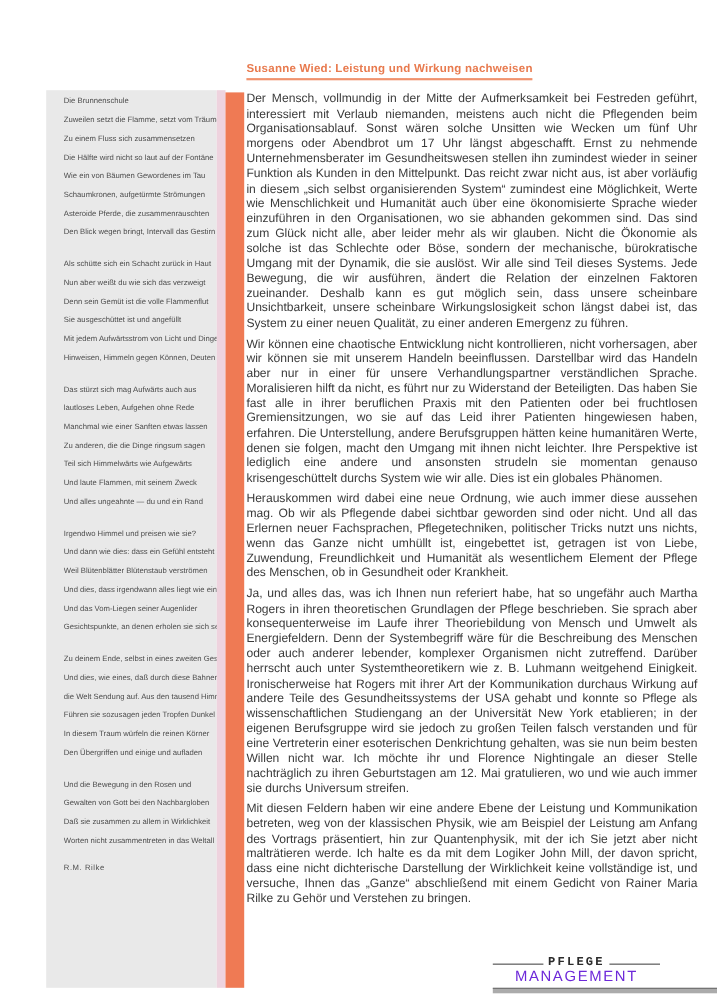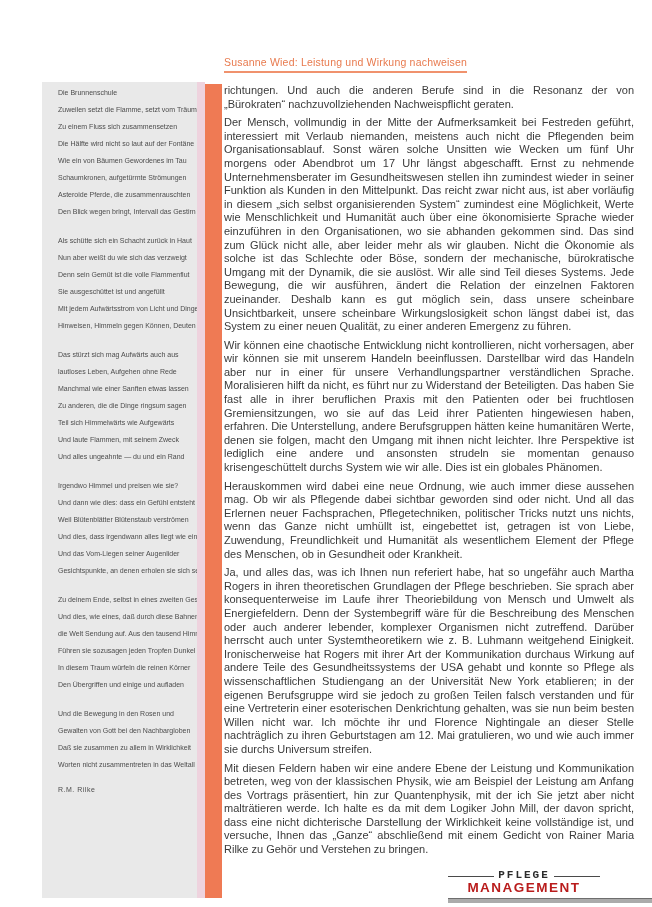--- a/index.html
+++ b/index.html
@@ -28,41 +28,41 @@
   }
   .orange-bar {
     position:absolute; left:205px; top:84px; width:17px; height:814px;
     background:#ef7a54;
   }
   
   .main { position:absolute; left:224px; top:52px; width:410px; }
   .header-title {
     display:inline-block; color:#e87a4e; font-size:10.5px;
     letter-spacing:0.2px; padding-bottom:3px;
-    border-bottom:2px solid #f0926d; margin:0 0 11px 0;
+    border-bottom:2px solid #f0926d; margin:0 0 11px 0;font-weight:bold;
   }
   .article p {
     margin:0 0 5px 0; font-size:11px; line-height:13.6px;
     text-align:justify; color:#3a3a3a; hyphens:auto;
   }
   
   .footer { position:absolute; left:224px; top:817px; width:412px; }
   .footer-row { display:flex; align-items:flex-end; }
   .logo { width:152px; }
   .logo-line1 {
     display:flex; align-items:center; gap:4px;
     font-family:Liberation Mono, monospace; font-size:11px;
     letter-spacing:2px; color:#2b2b2b; font-weight:bold;
   }
   .logo-line1::before, .logo-line1::after {
     content:""; flex:1; border-top:1.5px solid #4a4a4a; margin-top:2px;
   }
   .logo-line2 {
-    font-size:13.5px; font-weight:bold; letter-spacing:1.5px;
-    color:#b91c1c; text-align:center; margin-top:-1px;
+    font-size:13.5px; font-weight:normal; letter-spacing:1.5px;
+    color:#6d28d9; text-align:center; margin-top:-1px;
   }
   .footer-rule {
     height:4px; background:#ababab; border-top:1px solid #6e6e6e; margin-top:3px;
   }
 </style>
 </head>
 <body>
 
 <div class="page">
 
@@ -121,21 +121,20 @@
     </div>
   <div class="poem-attribution">R.M. Rilke</div>
 
   <div class="pink-strip"></div>
   <div class="orange-bar"></div>
 
   <div class="main">
     <div class="header-title">Susanne Wied: Leistung und Wirkung nachweisen</div>
 
     <div class="article">
-        <p>richtungen. Und auch die anderen Berufe sind in die Resonanz der von „Bürokraten“ nachzuvollziehenden Nachweispflicht geraten.</p>
         <p>Der Mensch, vollmundig in der Mitte der Aufmerksamkeit bei Festreden geführt, interessiert mit Verlaub niemanden, meistens auch nicht die Pflegenden beim Organisationsablauf. Sonst wären solche Unsitten wie Wecken um fünf Uhr morgens oder Abendbrot um 17 Uhr längst abgeschafft. Ernst zu nehmende Unternehmensberater im Gesundheitswesen stellen ihn zumindest wieder in seiner Funktion als Kunden in den Mittelpunkt. Das reicht zwar nicht aus, ist aber vorläufig in diesem „sich selbst organisierenden System“ zumindest eine Möglichkeit, Werte wie Menschlichkeit und Humanität auch über eine ökonomisierte Sprache wieder einzuführen in den Organisationen, wo sie abhanden gekommen sind. Das sind zum Glück nicht alle, aber leider mehr als wir glauben. Nicht die Ökonomie als solche ist das Schlechte oder Böse, sondern der mechanische, bürokratische Umgang mit der Dynamik, die sie auslöst. Wir alle sind Teil dieses Systems. Jede Bewegung, die wir ausführen, ändert die Relation der einzelnen Faktoren zueinander. Deshalb kann es gut möglich sein, dass unsere scheinbare Unsichtbarkeit, unsere scheinbare Wirkungslosigkeit schon längst dabei ist, das System zu einer neuen Qualität, zu einer anderen Emergenz zu führen.</p>
         <p>Wir können eine chaotische Entwicklung nicht kontrollieren, nicht vorhersagen, aber wir können sie mit unserem Handeln beeinflussen. Darstellbar wird das Handeln aber nur in einer für unsere Verhandlungspartner verständlichen Sprache. Moralisieren hilft da nicht, es führt nur zu Widerstand der Beteiligten. Das haben Sie fast alle in ihrer beruflichen Praxis mit den Patienten oder bei fruchtlosen Gremiensitzungen, wo sie auf das Leid ihrer Patienten hingewiesen haben, erfahren. Die Unterstellung, andere Berufsgruppen hätten keine humanitären Werte, denen sie folgen, macht den Umgang mit ihnen nicht leichter. Ihre Perspektive ist lediglich eine andere und ansonsten strudeln sie momentan genauso krisengeschüttelt durchs System wie wir alle. Dies ist ein globales Phänomen.</p>
         <p>Herauskommen wird dabei eine neue Ordnung, wie auch immer diese aussehen mag. Ob wir als Pflegende dabei sichtbar geworden sind oder nicht. Und all das Erlernen neuer Fachsprachen, Pflegetechniken, politischer Tricks nutzt uns nichts, wenn das Ganze nicht umhüllt ist, eingebettet ist, getragen ist von Liebe, Zuwendung, Freundlichkeit und Humanität als wesentlichem Element der Pflege des Menschen, ob in Gesundheit oder Krankheit.</p>
         <p>Ja, und alles das, was ich Ihnen nun referiert habe, hat so ungefähr auch Martha Rogers in ihren theoretischen Grundlagen der Pflege beschrieben. Sie sprach aber konsequenterweise im Laufe ihrer Theoriebildung von Mensch und Umwelt als Energiefeldern. Denn der Systembegriff wäre für die Beschreibung des Menschen oder auch anderer lebender, komplexer Organismen nicht zutreffend. Darüber herrscht auch unter Systemtheoretikern wie z. B. Luhmann weitgehend Einigkeit. Ironischerweise hat Rogers mit ihrer Art der Kommunikation durchaus Wirkung auf andere Teile des Gesundheitssystems der USA gehabt und konnte so Pflege als wissenschaftlichen Studiengang an der Universität New York etablieren; in der eigenen Berufsgruppe wird sie jedoch zu großen Teilen falsch verstanden und für eine Vertreterin einer esoterischen Denkrichtung gehalten, was sie nun beim besten Willen nicht war. Ich möchte ihr und Florence Nightingale an dieser Stelle nachträglich zu ihren Geburtstagen am 12. Mai gratulieren, wo und wie auch immer sie durchs Universum streifen.</p>
         <p>Mit diesen Feldern haben wir eine andere Ebene der Leistung und Kommunikation betreten, weg von der klassischen Physik, wie am Beispiel der Leistung am Anfang des Vortrags präsentiert, hin zur Quantenphysik, mit der ich Sie jetzt aber nicht malträtieren werde. Ich halte es da mit dem Logiker John Mill, der davon spricht, dass eine nicht dichterische Darstellung der Wirklichkeit keine vollständige ist, und versuche, Ihnen das „Ganze“ abschließend mit einem Gedicht von Rainer Maria Rilke zu Gehör und Verstehen zu bringen.</p>
       </div>
 
     <div class="footer">
       <div class="footer-row">
         <div class="logo">

